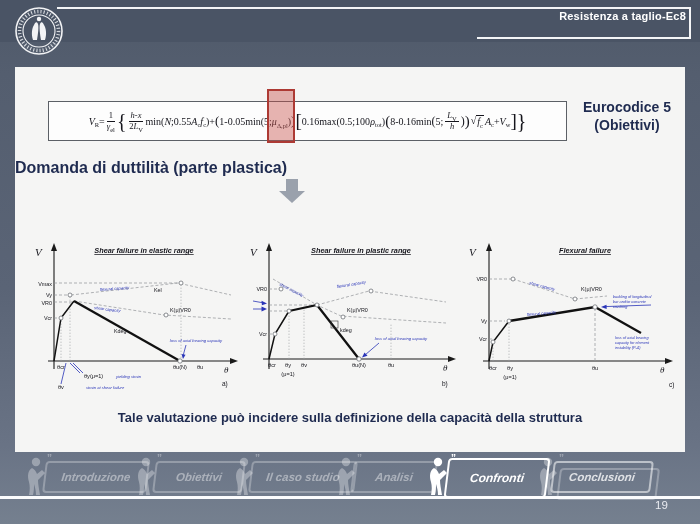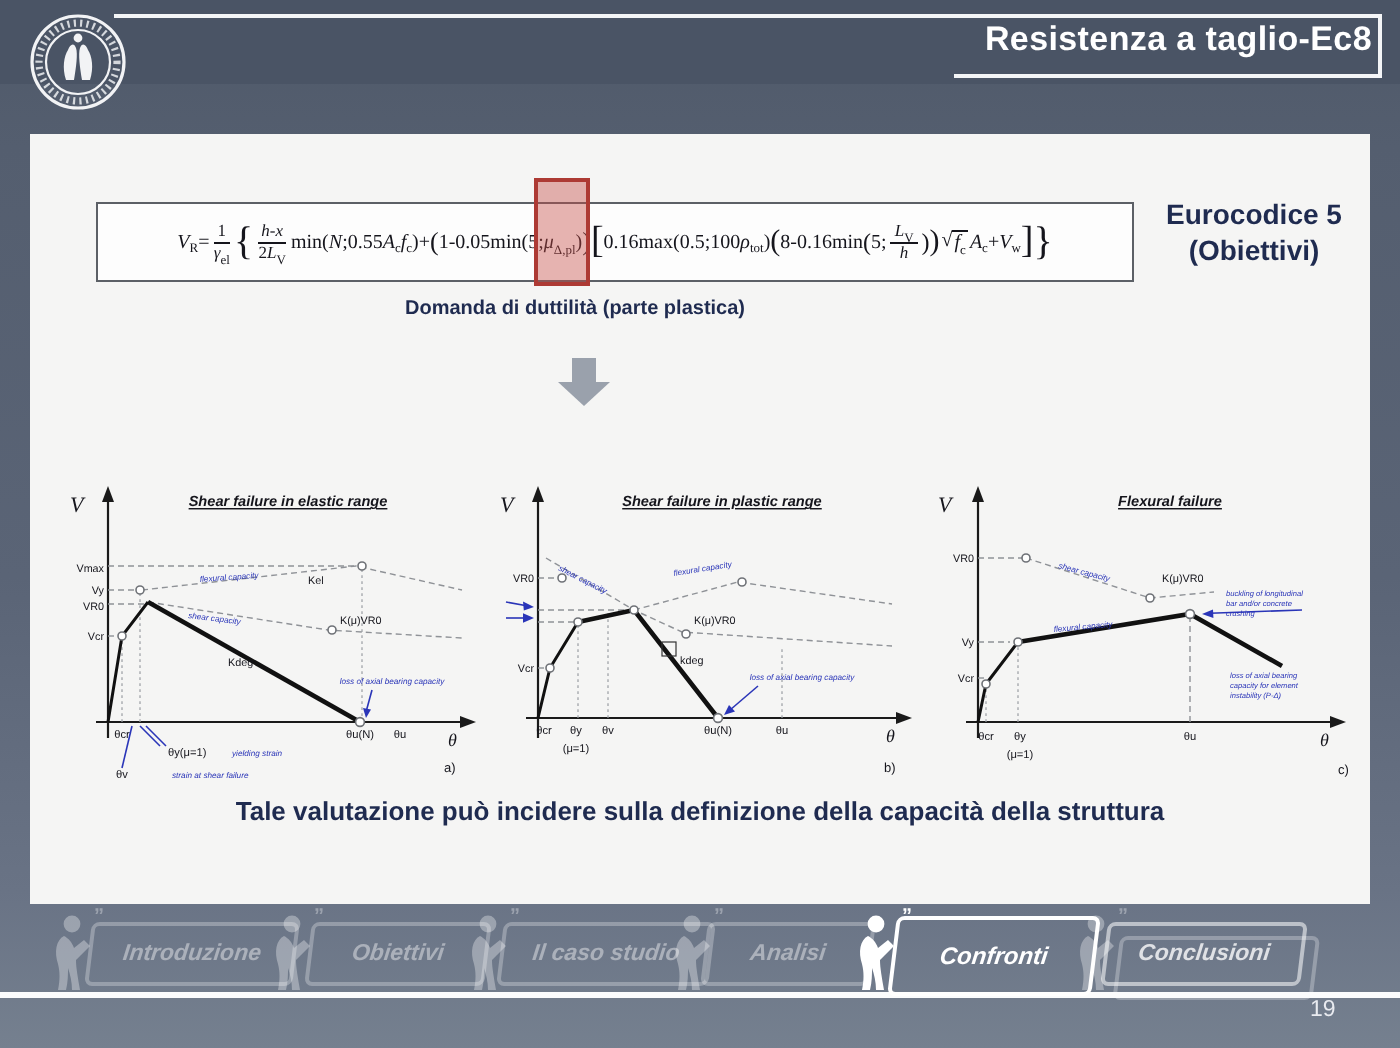--- a/index.html
+++ b/index.html
@@ -2,46 +2,46 @@
 <html><head>
 <meta charset="utf-8">
 <style>
   html,body{margin:0;padding:0;background:#333;}
   #slide{position:relative;width:700px;height:524px;overflow:hidden;
     background:linear-gradient(180deg,#4f5969 0%,#545e6f 14%,#5a6476 55%,#697385 85%,#75808f 100%);
     font-family:"Liberation Sans",sans-serif;}
   
   .header-bar{position:absolute;left:0;top:0;width:700px;height:42px;background:#4a5465;}
   .hline{position:absolute;background:#f4f5f7;}
-  .header-title{position:absolute;top:10px;right:14px;color:#fff;font-size:17px;font-weight:bold;letter-spacing:.2px;}
+  .header-title{position:absolute;top:10px;right:14px;color:#fff;font-size:11px;font-weight:bold;letter-spacing:.2px;}
   .logo{position:absolute;left:13px;top:4px;width:52px;height:54px;}
   
   .content{position:absolute;left:15px;top:67px;width:670px;height:385px;background:#f5f5f4;}
   .formula-box{position:absolute;left:33px;top:34px;width:517px;height:38px;background:#fdfdfd;border:1px solid #5c6066;}
   .fm{display:flex;align-items:center;justify-content:center;height:100%;
       font-family:"Liberation Serif",serif;font-size:10px;color:#15151c;white-space:nowrap;}
   .fm .it{font-style:italic;}
   .fm .sb{font-size:6.5px;display:inline-block;transform:translateY(3px);}
   .fm .frac{display:inline-flex;flex-direction:column;align-items:center;margin:0 2px;font-size:8.5px;line-height:1.1;}
   .fm .frac .nm{border-bottom:1px solid #15151c;padding:0 2px;}
   .fm .sqrt{display:inline-flex;align-items:flex-start;margin:0 1px;}
   .fm .sqrt .rad{border-top:1px solid #15151c;padding:0 1px;}
   .fm .hl{position:relative;display:inline-block;}
   .fm .hl::after{content:"";position:absolute;left:-5px;right:-7px;top:-27px;bottom:-16px;
       background:rgba(197,76,70,.42);border:2px solid #ad3a34;z-index:3;}
   .eurocode{position:absolute;left:551px;top:31px;width:122px;text-align:center;
       color:#1f2b50;font-weight:bold;font-size:14px;line-height:1.3;}
   .navy{color:#1f2b50;font-weight:bold;}
-  .ductility{position:absolute;left:0;top:82px;width:545px;text-align:center;font-size:10px;}
+  .ductility{position:absolute;left:0;top:92px;width:545px;text-align:left;font-size:16px;}
   .mechanisms{position:absolute;left:0;top:140px;width:595px;text-align:center;font-size:13px;}
   .down-arrow{position:absolute;left:264px;top:112px;width:26px;height:24px;}
   .down-arrow .stem{position:absolute;left:7px;top:0;width:12px;height:12px;background:#9aa1ac;}
   .down-arrow .head{position:absolute;left:0;top:12px;width:0;height:0;
       border-left:13px solid transparent;border-right:13px solid transparent;border-top:12px solid #9aa1ac;}
-  .statement{position:absolute;left:0;top:331px;width:670px;text-align:center;font-size:13px;}
+  .statement{position:absolute;left:0;top:343px;width:670px;text-align:center;font-size:13px;}
   .graph{position:absolute;top:172px;}
   .graph svg{display:block;}
   
   .footer-line{position:absolute;left:0;top:496px;width:700px;height:3px;background:#fbfcfd;z-index:2;}
   .tab{position:absolute;top:461px;height:28px;border:2px solid rgba(255,255,255,.28);border-radius:4px;
       transform:skewX(-7deg);display:flex;align-items:center;justify-content:center;
       color:rgba(255,255,255,.42);font-style:italic;font-weight:bold;font-size:11.5px;z-index:1;}
   .tab--next{border-color:rgba(255,255,255,.55);color:rgba(255,255,255,.78);}
   .tab--next::after{content:"";position:absolute;inset:-2px;border:2px solid rgba(255,255,255,.28);
       border-radius:4px;transform:translate(7px,7px);}

